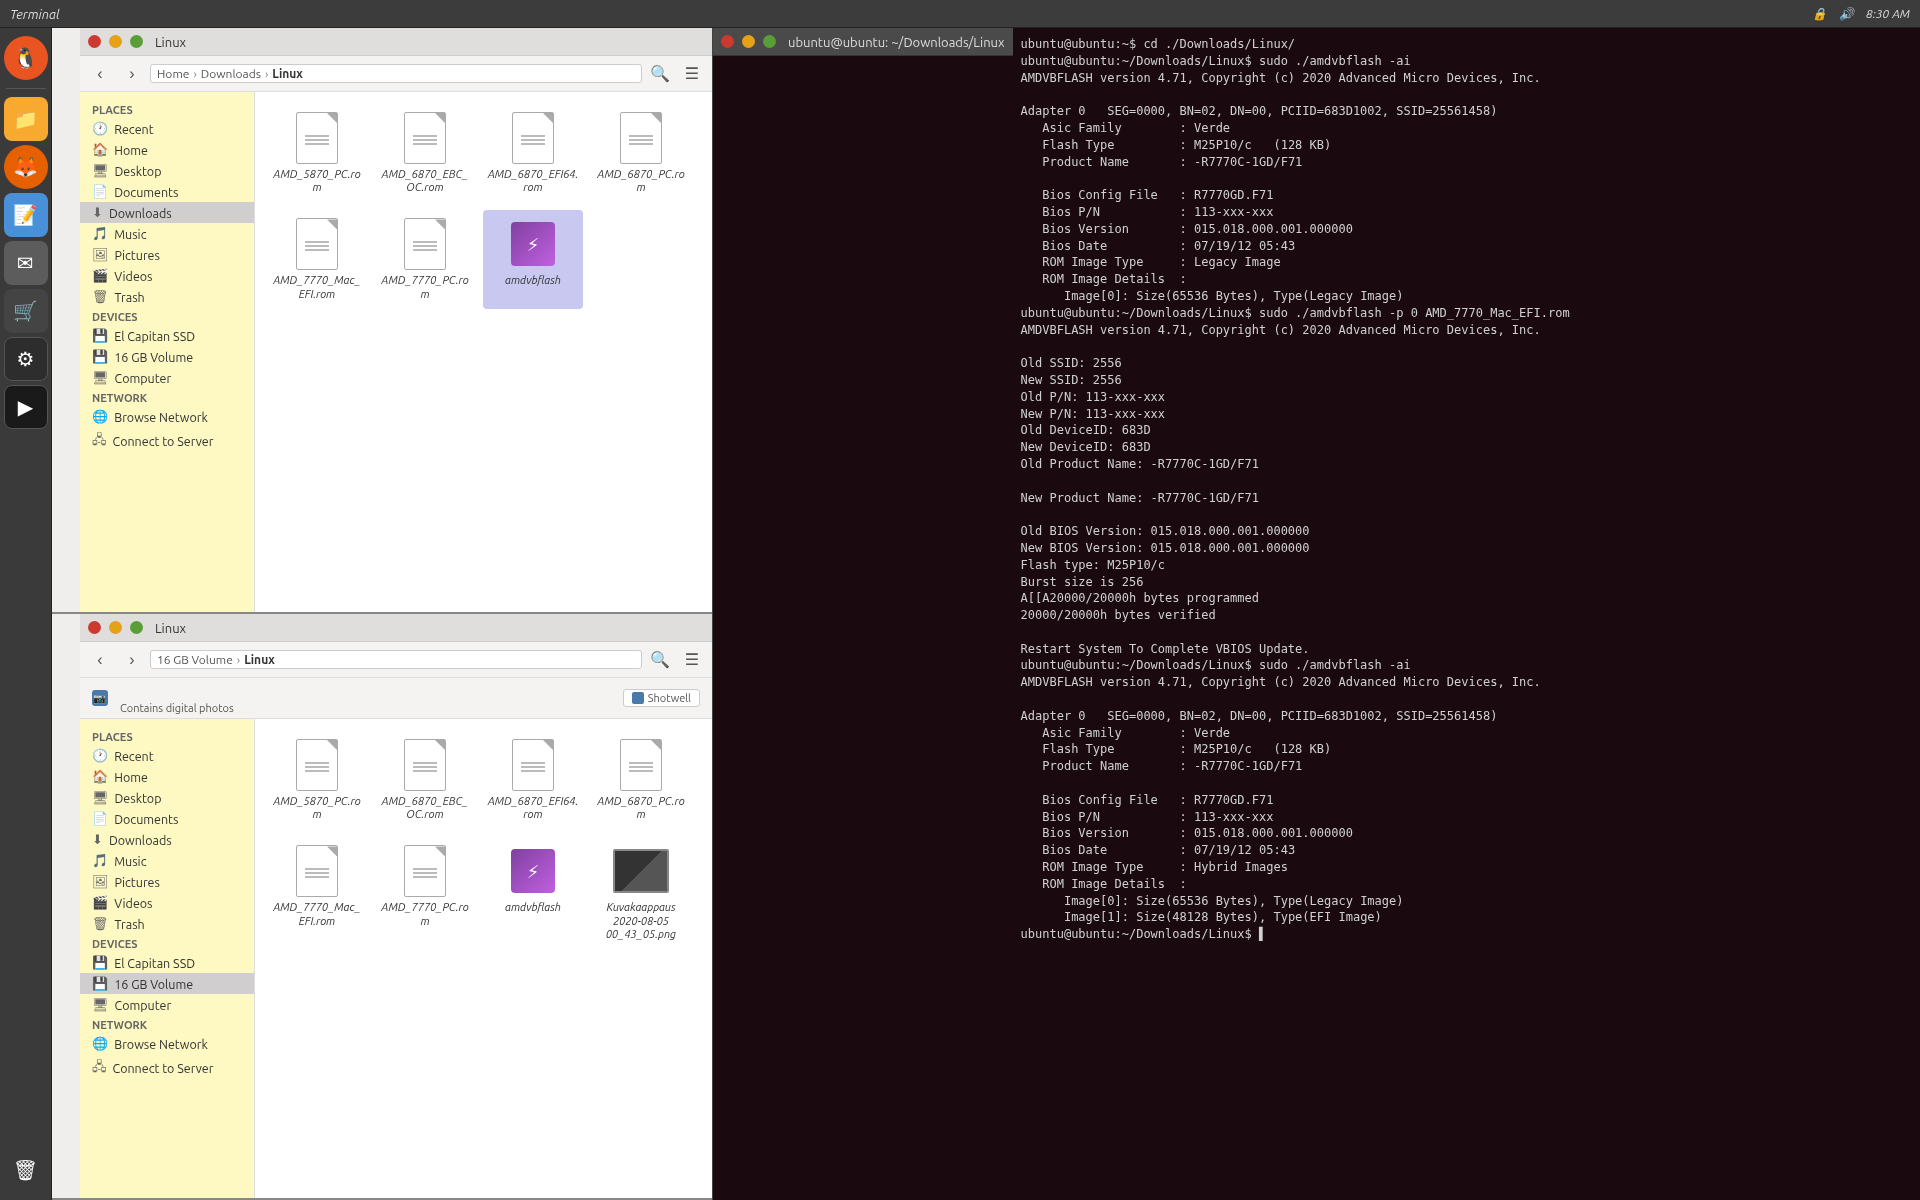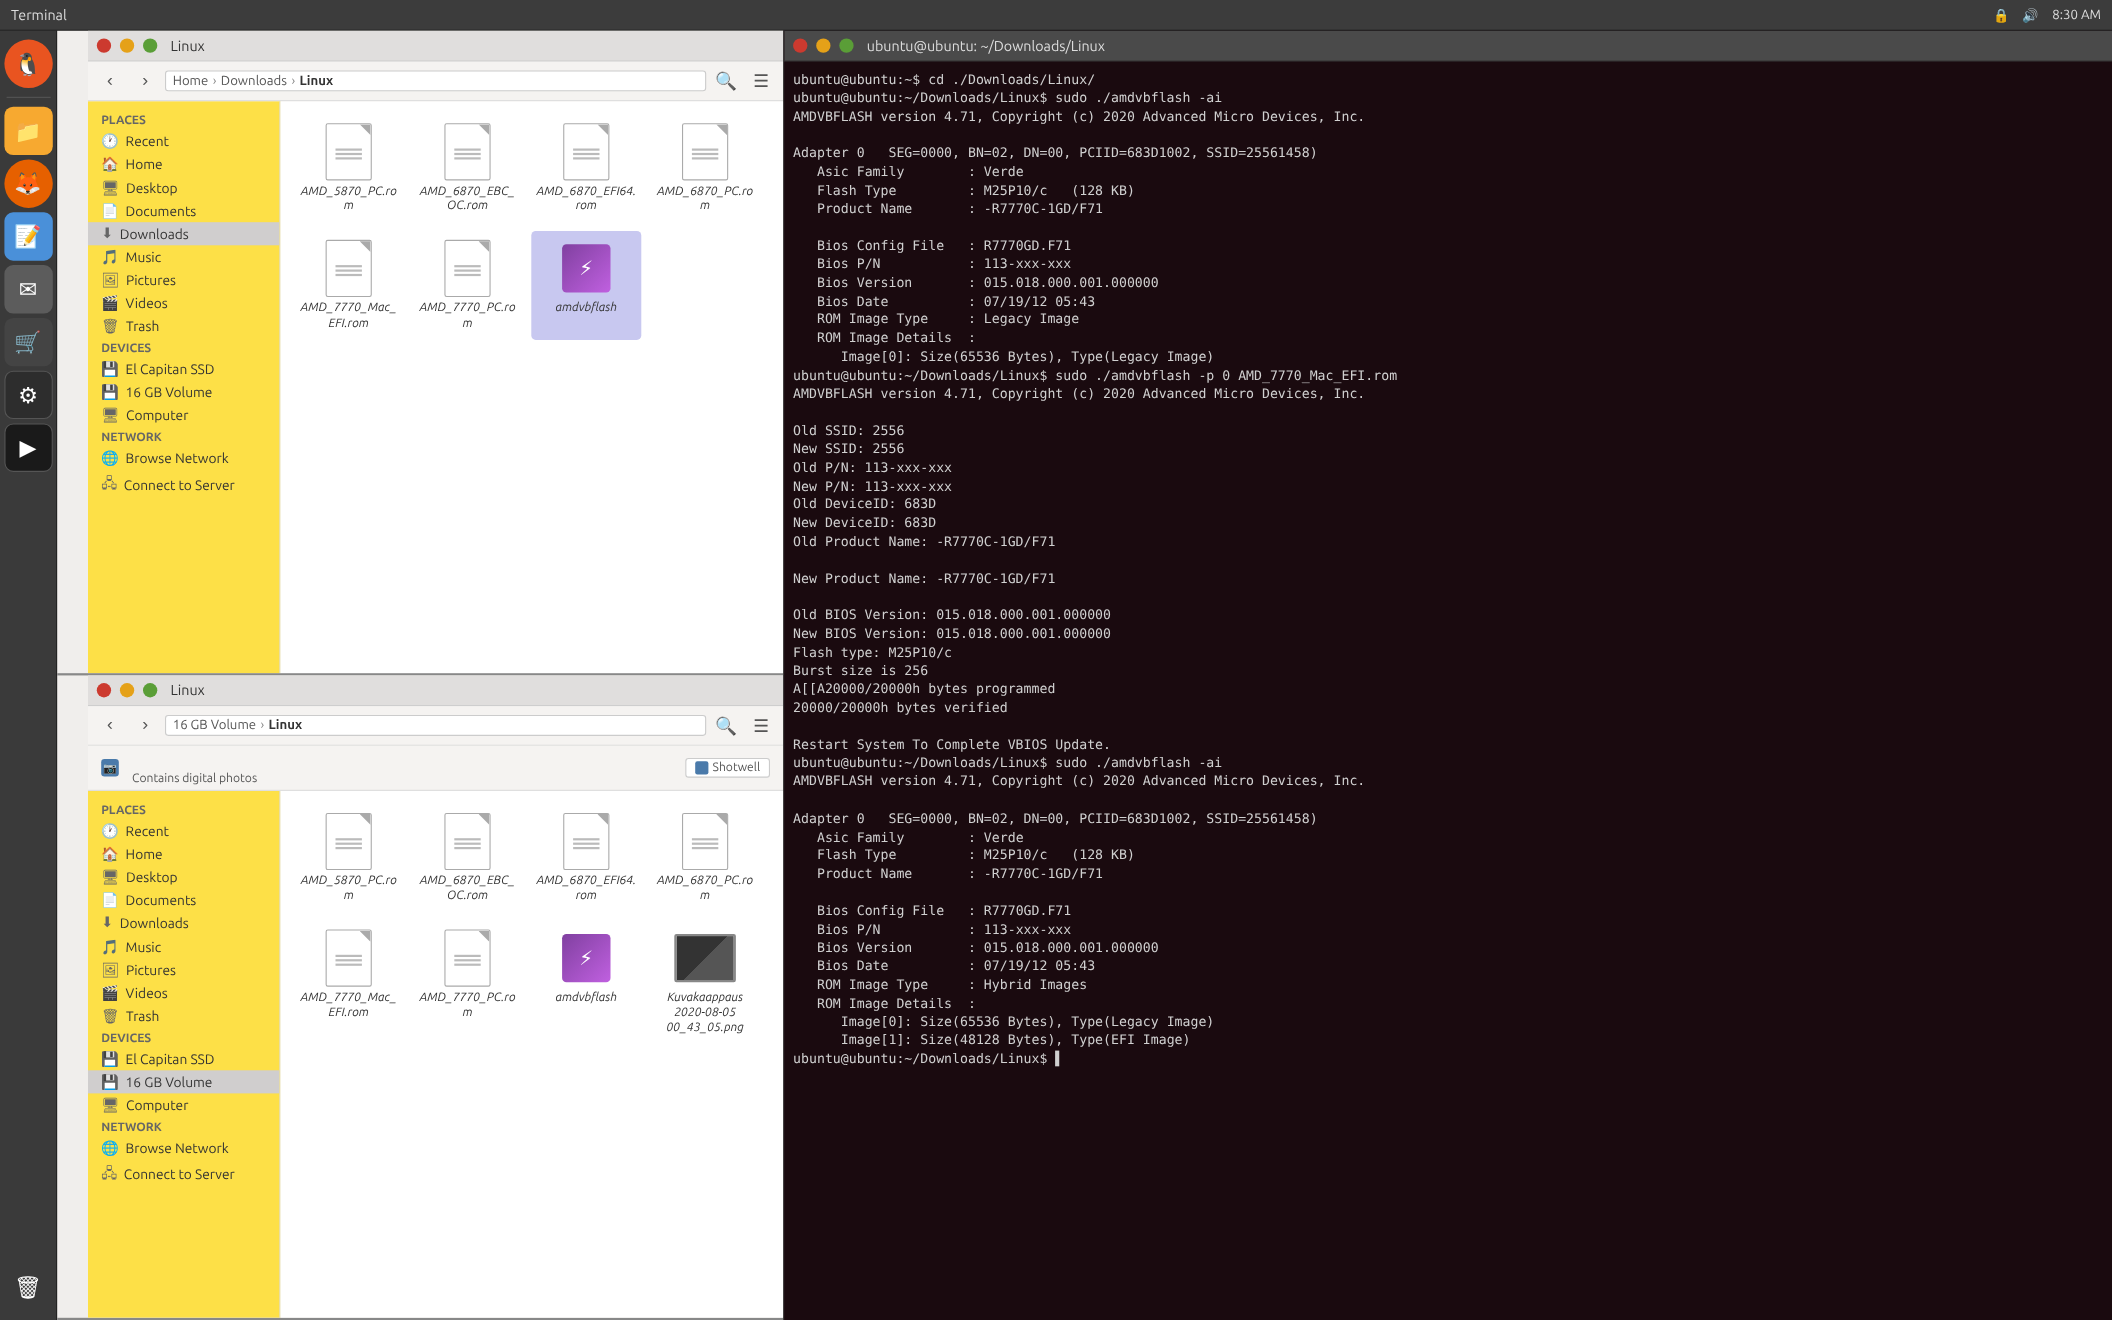--- a/index.html
+++ b/index.html
@@ -15,20 +15,21 @@
     
     .system-bar {
       width: 100%;
       height: 28px;
       background: #3c3c3c;
       display: flex;
       align-items: center;
       justify-content: space-between;
       padding: 0 10px;
       border-bottom: 1px solid #222;
+      font-style: italic;
     }
     .system-bar-left {
       display: flex;
       align-items: center;
       gap: 8px;
       color: #ddd;
       font-size: 13px;
     }
     .system-bar-right {
       display: flex;
@@ -95,21 +96,21 @@
       display: flex;
       flex-direction: column;
     }
 
     
     .terminal-window {
       flex: 1;
       background: #1a0a0f;
       border-left: 1px solid #444;
       display: flex;
-      flex-direction: column;
+      flex-direction: row;
       overflow: hidden;
     }
     .terminal-titlebar {
       background: #4a4a4a;
       height: 28px;
       display: flex;
       align-items: center;
       padding: 0 8px;
       gap: 8px;
       border-bottom: 1px solid #333;
@@ -214,21 +215,21 @@
 
     .fm-body {
       display: flex;
       flex: 1;
       overflow: hidden;
     }
 
     
     .fm-sidebar {
       width: 175px;
-      background: #fde047;
+      background: #fef9c3;
       border-right: 1px solid #ddd;
       padding: 8px 0;
       overflow-y: auto;
       flex-shrink: 0;
     }
     .sidebar-section-title {
       color: #666;
       font-size: 11px;
       font-weight: bold;
       padding: 4px 12px 2px;

